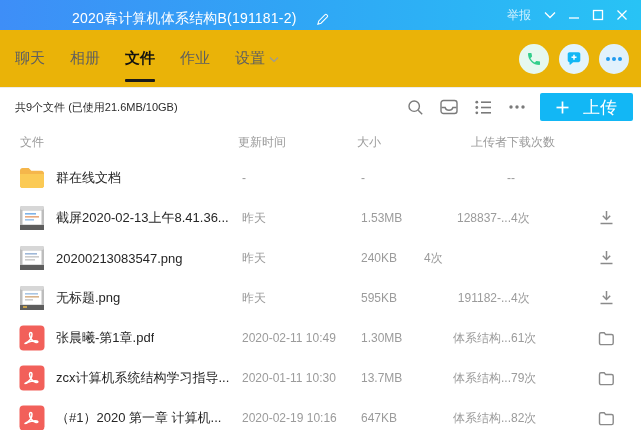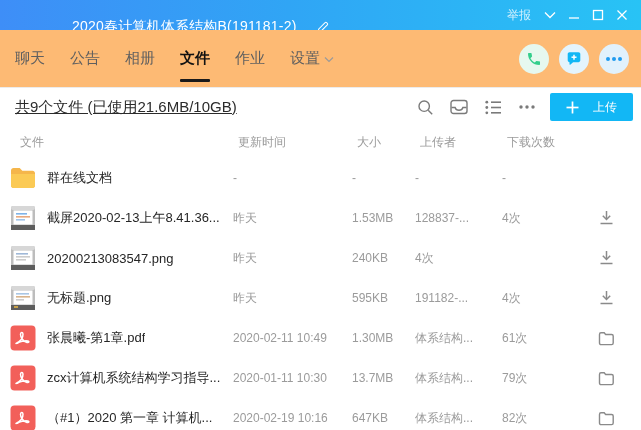--- a/index.html
+++ b/index.html
@@ -6,54 +6,54 @@
   html,body { background:#ffffff; }
   body { font-family:"Liberation Sans","DejaVu Sans",sans-serif; }
   .window { position:relative; width:641px; height:430px; background:#fff; overflow:hidden; }
 
   
   .titlebar {
     height:30px; display:flex; align-items:center;
     background:linear-gradient(90deg,#3E8EF7 0%,#30A5F5 45%,#28C3F5 100%);
     color:#fff; position:relative;
   }
-  .title-wrap { position:absolute; left:72px; top:12px; height:30px; display:flex; align-items:center; gap:18px; }
+  .title-wrap { position:absolute; left:72px; top:4px; height:30px; display:flex; align-items:center; gap:18px; }
   .title-text { font-size:14px; color:#fff; letter-spacing:.2px; }
   .tb-controls { position:absolute; right:8px; top:0; height:30px; display:flex; align-items:center; gap:2px; }
   .report { font-size:12px; color:rgba(255,255,255,.8); cursor:pointer; margin-right:6px; }
   .tb-btn { width:22px; height:22px; display:flex; align-items:center; justify-content:center; cursor:pointer; }
 
   
-  .tabbar { height:58px; display:flex; align-items:center; padding-left:15px; border-bottom:1px solid #ececec; position:relative; background:#fdba74; }
+  .tabbar { height:58px; display:flex; align-items:center; padding-left:15px; border-bottom:1px solid #ececec; position:relative; background:#eab308; }
   .tabs { display:flex; gap:25px; align-items:center; }
   .tab { position:relative; font-size:15px; color:#5f5f5f; height:58px; display:flex; align-items:center; cursor:pointer; gap:4px; }
   .tab.active { color:#111; font-weight:bold; }
   .tab.active::after { content:""; position:absolute; left:50%; transform:translateX(-50%); bottom:6px; width:30px; height:3px; background:#1a1a1a; border-radius:1px; }
   .tab-right { position:absolute; right:12px; top:14px; display:flex; gap:10px; }
   .circle-btn { width:30px; height:30px; border-radius:50%; display:flex; align-items:center; justify-content:center; cursor:pointer; }
   .circle-phone { background:#e6f8ef; }
   .circle-msg { background:#e4f4fd; }
   .circle-more { background:#e1f1fc; }
 
   
   .toolbar { height:38px; display:flex; align-items:center; padding:0 8px 0 15px; }
-  .summary { font-size:15px; color:#2b2b2b;text-decoration:underline; }
+  .summary { font-size:11px; color:#2b2b2b; }
   .tb-spacer { flex:1; }
   .tool-icons { display:flex; align-items:center; gap:16px; margin-right:14px; }
   .tool-icon { width:18px; height:18px; display:flex; align-items:center; justify-content:center; cursor:pointer; }
-  .upload-btn { height:28px; padding:0 16px; background:#12B7F5; color:#fff; font-size:12px; border:none; border-radius:2px; display:flex; align-items:center; gap:14px; cursor:pointer; }
+  .upload-btn { height:28px; padding:0 16px; background:#12B7F5; color:#fff; font-size:17px; border:none; border-radius:2px; display:flex; align-items:center; gap:14px; cursor:pointer; }
 
   
   .thead { height:32px; display:flex; align-items:center; padding-left:14px; font-size:12px; color:#9b9b9b; }
-  .row { height:40px; display:flex; align-items:center; padding-left:9px; cursor:default; }
+  .row { height:40px; display:flex; align-items:center; padding-left:18px; cursor:default; }
   .col-name { width:224px; display:flex; align-items:center; gap:10px; overflow:hidden; }
   .thead .col-name { padding-left:6px; }
   .col-updated { width:119px; }
   .col-size { width:63px; }
-  .col-uploader { width:87px; }
+  .col-uploader { width:87px;text-align:right; }
   .col-downloads { width:56px; }
   .col-action { flex:1; display:flex; justify-content:flex-end; padding-right:26px; }
   .cell-sub { font-size:12px; color:#9b9b9b; white-space:nowrap; overflow:hidden; }
   .fname { font-size:13px; color:#262626; white-space:nowrap; overflow:hidden; }
   .ficon { width:28px; height:28px; display:flex; align-items:center; justify-content:center; flex-shrink:0; }
   .action-ic { width:18px; height:18px; display:flex; align-items:center; justify-content:center; cursor:pointer; }
 </style>
 </head>
 <body>
 
@@ -91,23 +91,20 @@
             <line x1="10.5" y1="1.5" x2="1.5" y2="10.5" stroke="#ffffff" stroke-width="1.3"></line>
           </svg>
       </span>
     </div>
   </div>
 
   <div class="tabbar">
     <div class="tabs">
       <div class="tab">
           <span>聊天</span>
-        </div>
-      <div class="tab">
-          <span>公告</span>
         </div>
       <div class="tab">
           <span>相册</span>
         </div>
       <div class="tab active">
           <span>文件</span>
         </div>
       <div class="tab">
           <span>作业</span>
         </div>

